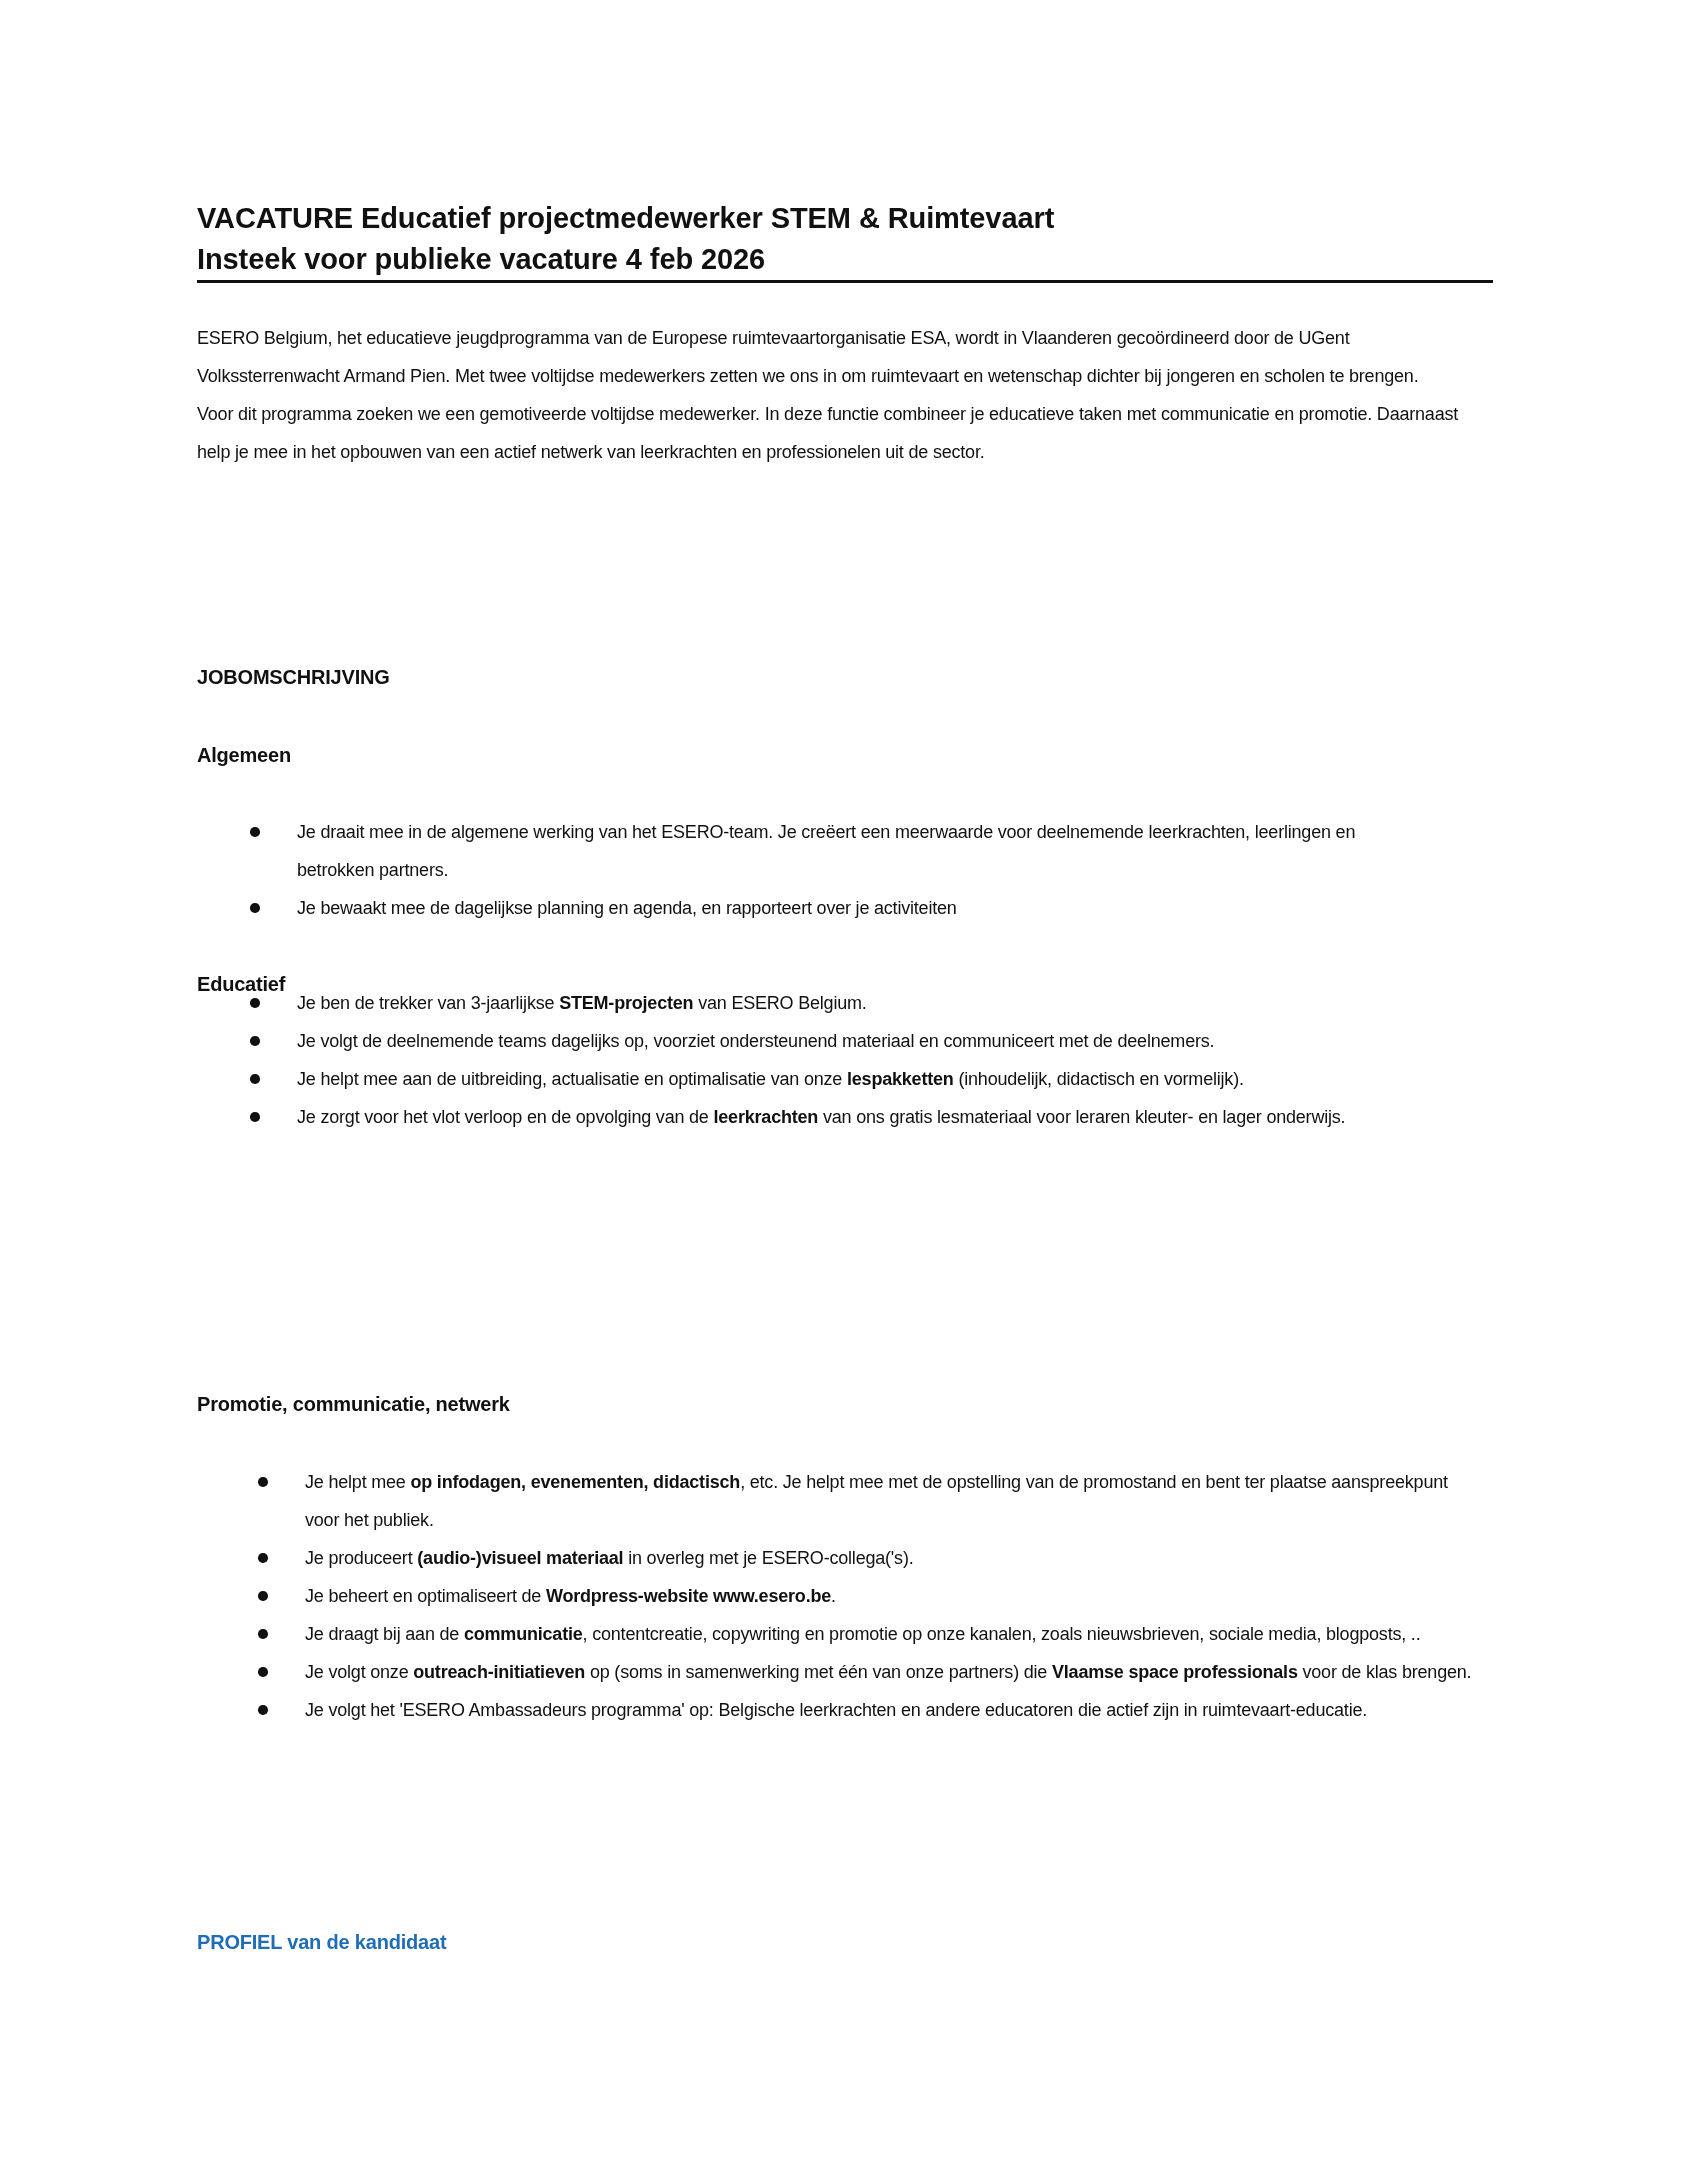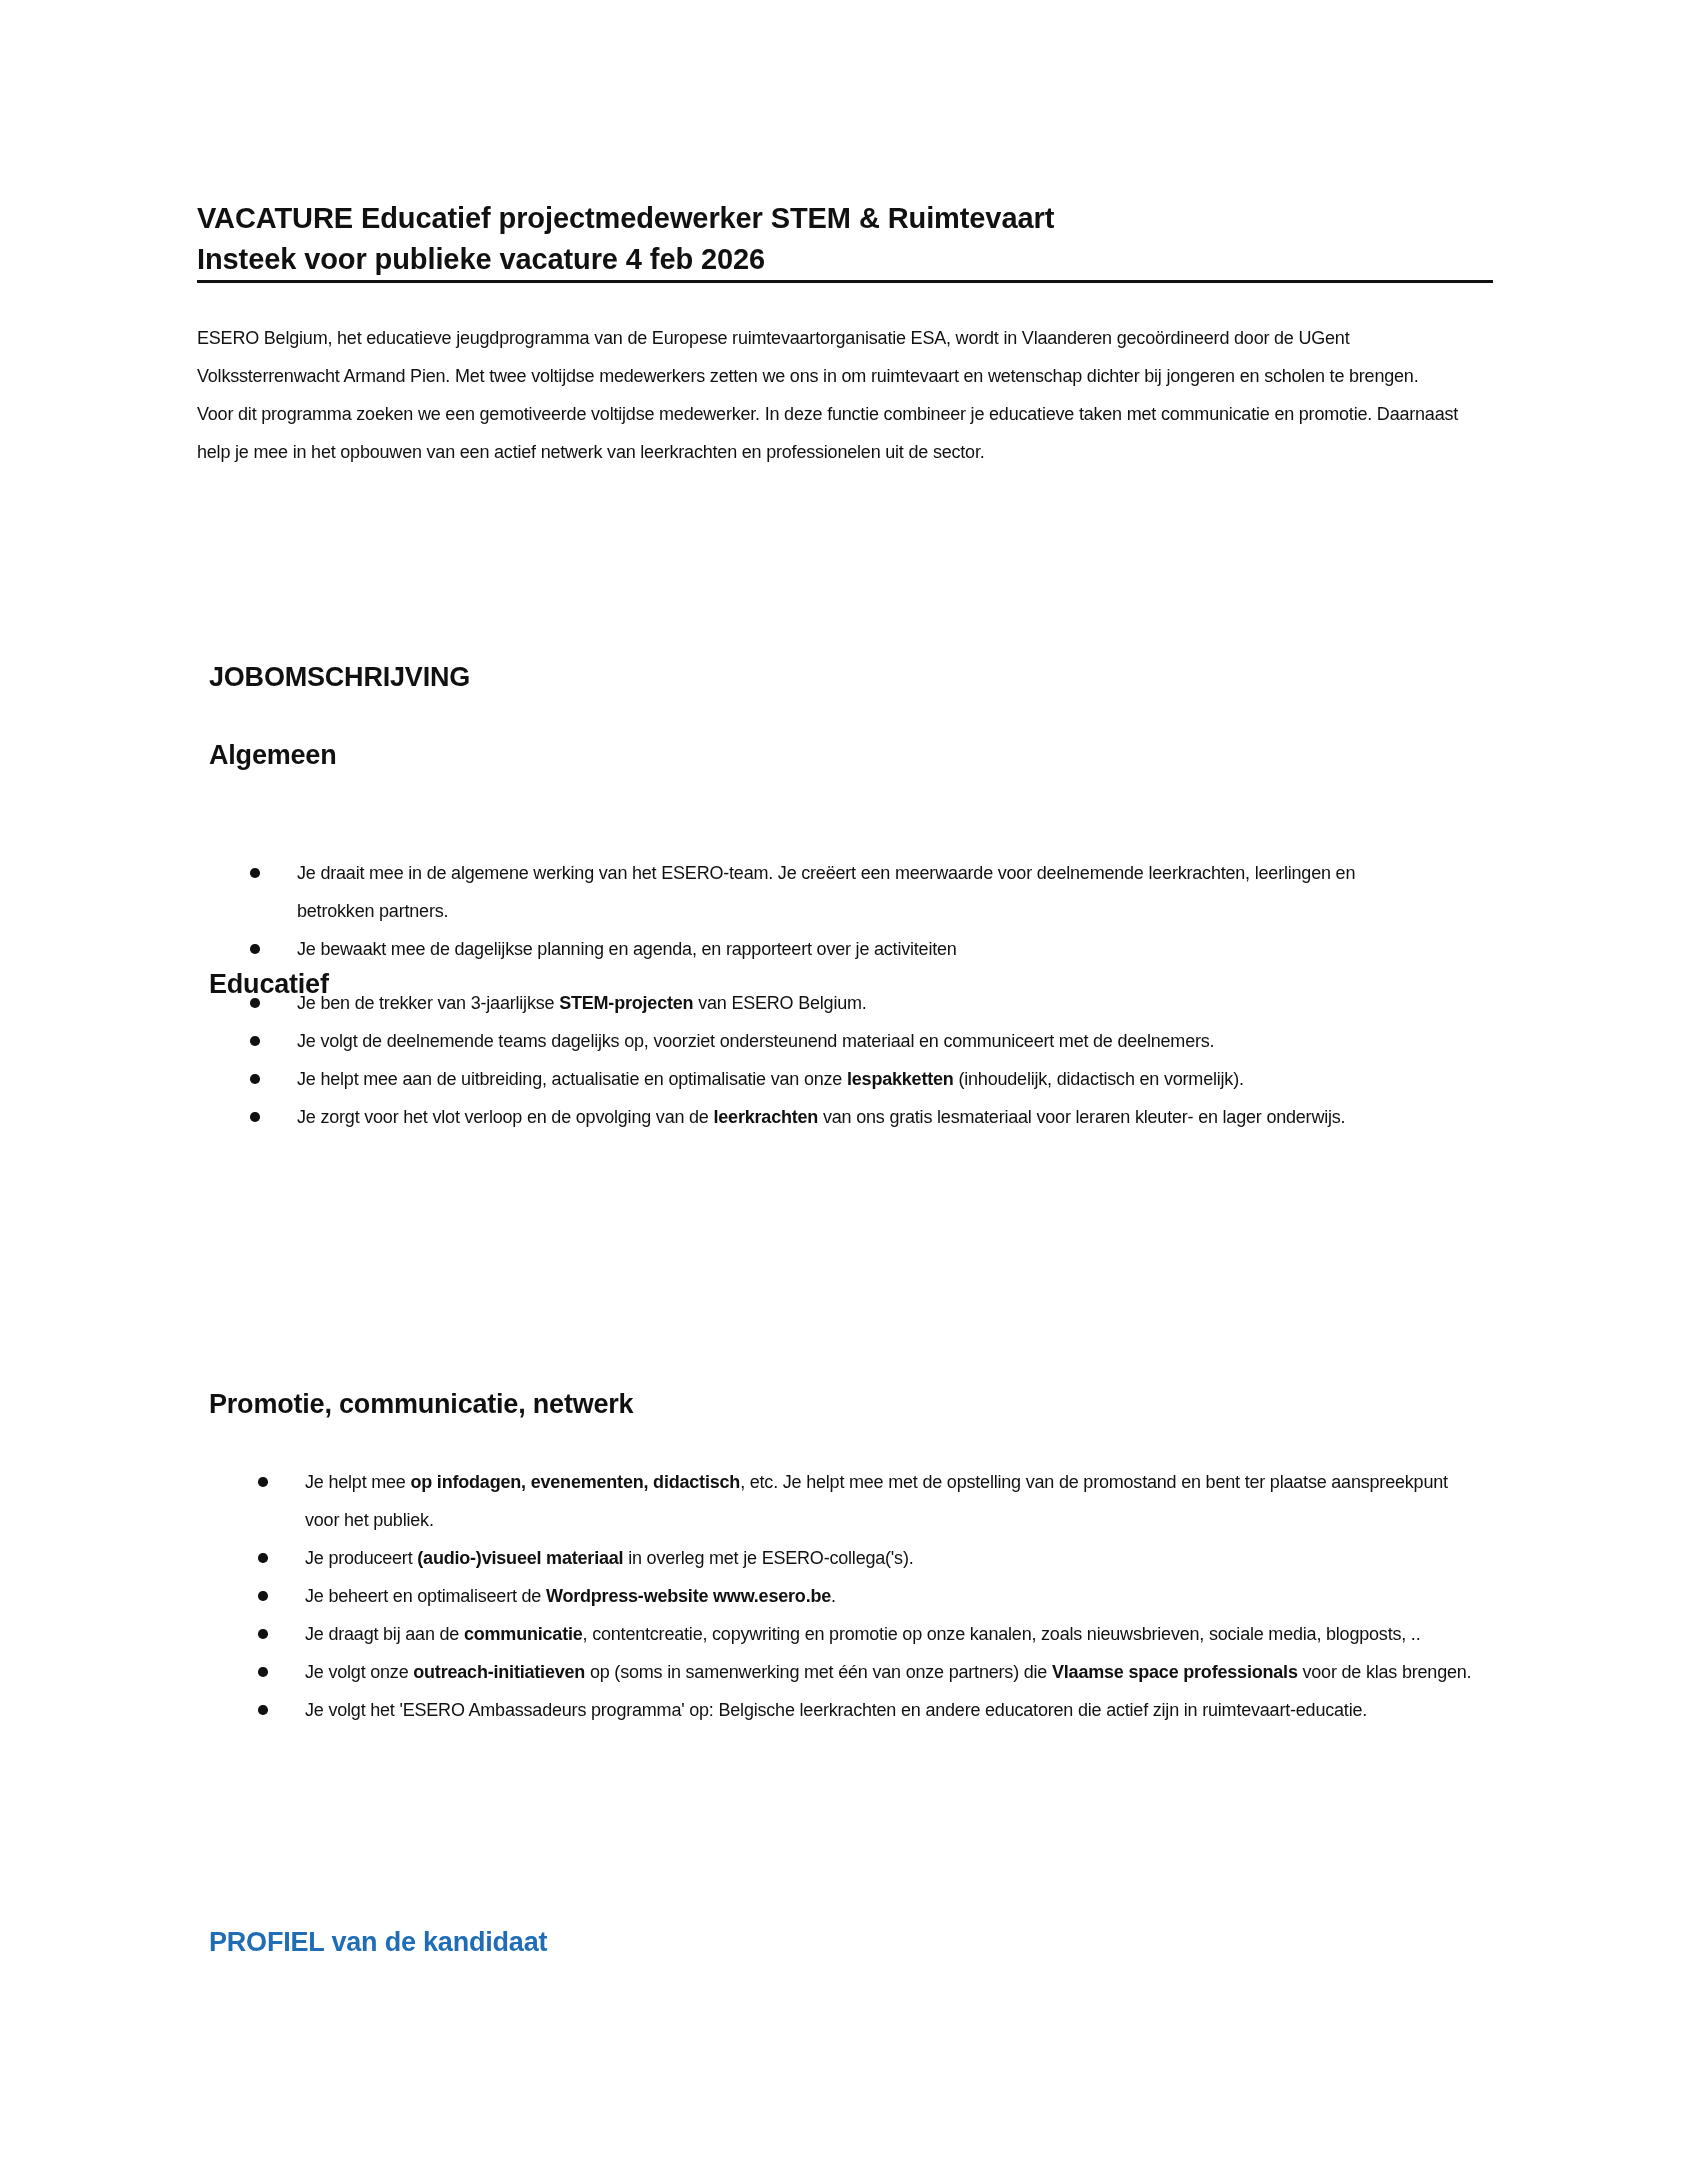--- a/index.html
+++ b/index.html
@@ -42,23 +42,23 @@
   }
   .intro {
     position: absolute;
     top: 319px;
     left: 0;
     width: 1299px;
   }
   .intro p { margin: 0; }
   .section-heading {
     position: absolute;
-    left: 12px;
+    left: 0;
     font-weight: bold;
-    font-size: 27px;
+    font-size: 20px;
     line-height: 38px;
     letter-spacing: -0.2px;
   }
   .list {
     position: absolute;
     left: 0;
     margin: 0;
     padding: 0;
     list-style: none;
   }
@@ -92,21 +92,21 @@
   <div class="rule"></div>
 
   <div class="intro body-text" style="width:1288px;">
     <p>ESERO Belgium, het educatieve jeugdprogramma van de Europese ruimtevaartorganisatie ESA, wordt in Vlaanderen gecoördineerd door de UGent Volkssterrenwacht Armand Pien. Met twee voltijdse medewerkers zetten we ons in om ruimtevaart en wetenschap dichter bij jongeren en scholen te brengen.</p>
     <p>Voor dit programma zoeken we een gemotiveerde voltijdse medewerker. In deze functie combineer je educatieve taken met communicatie en promotie. Daarnaast help je mee in het opbouwen van een actief netwerk van leerkrachten en professionelen uit de sector.</p>
   </div>
 
   <div class="section-heading" style="top:658px;">JOBOMSCHRIJVING</div>
 
   <div class="section-heading" style="top:736px;">Algemeen</div>
-  <ul class="list body-text" id="list-0" style="top:813px; width:1225px;margin-top:41px;">
+  <ul class="list body-text" id="list-0" style="top:813px; width:1225px;">
       <li><span class="bullet"></span><span>Je draait mee in de algemene werking van het ESERO-team. Je creëert een meerwaarde voor deelnemende leerkrachten, leerlingen en betrokken partners.</span></li>
       <li><span class="bullet"></span><span>Je bewaakt mee de dagelijkse planning en agenda, en rapporteert over je activiteiten</span></li>
     </ul>
 
   <div class="section-heading" style="top:965px;">Educatief</div>
   <ul class="list body-text" id="list-1" style="top:984px; width:1225px;">
       <li><span class="bullet"></span><span>Je ben de trekker van 3-jaarlijkse </span><b>STEM-projecten</b><span> van ESERO Belgium.</span></li>
       <li><span class="bullet"></span><span>Je volgt de deelnemende teams dagelijks op, voorziet ondersteunend materiaal en communiceert met de deelnemers.</span></li>
       <li><span class="bullet"></span><span>Je helpt mee aan de uitbreiding, actualisatie en optimalisatie van onze </span><b>lespakketten</b><span> (inhoudelijk, didactisch en vormelijk).</span></li>
       <li><span class="bullet"></span><span>Je zorgt voor het vlot verloop en de opvolging van de </span><b>leerkrachten</b><span> van ons gratis lesmateriaal voor leraren kleuter- en lager onderwijs.</span></li>

